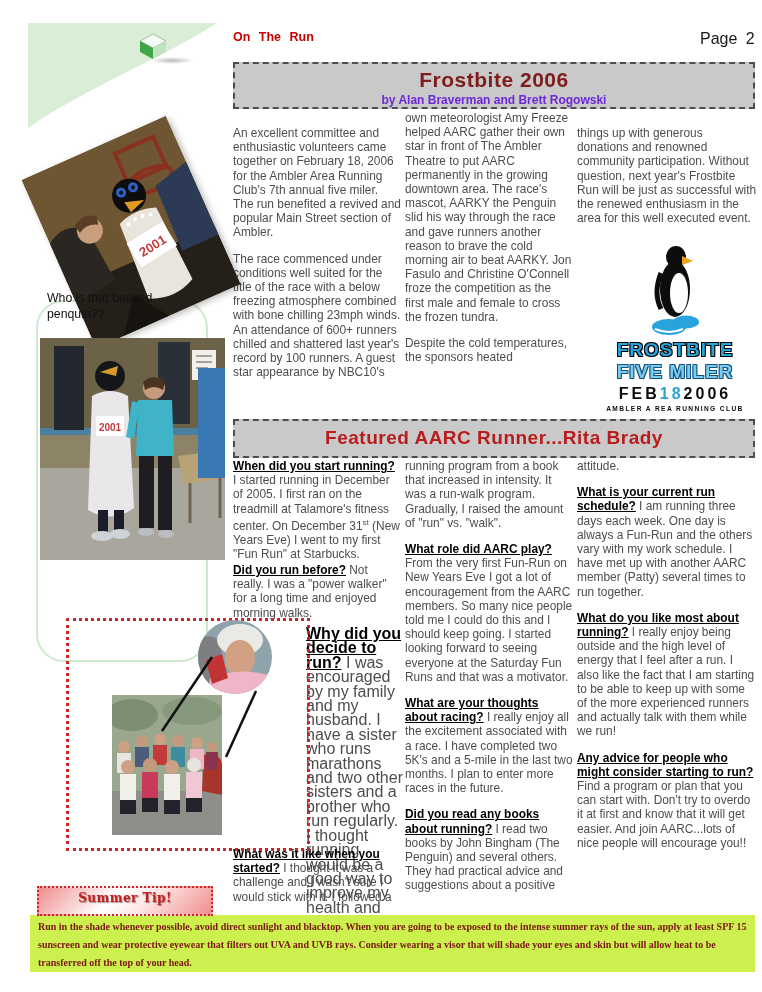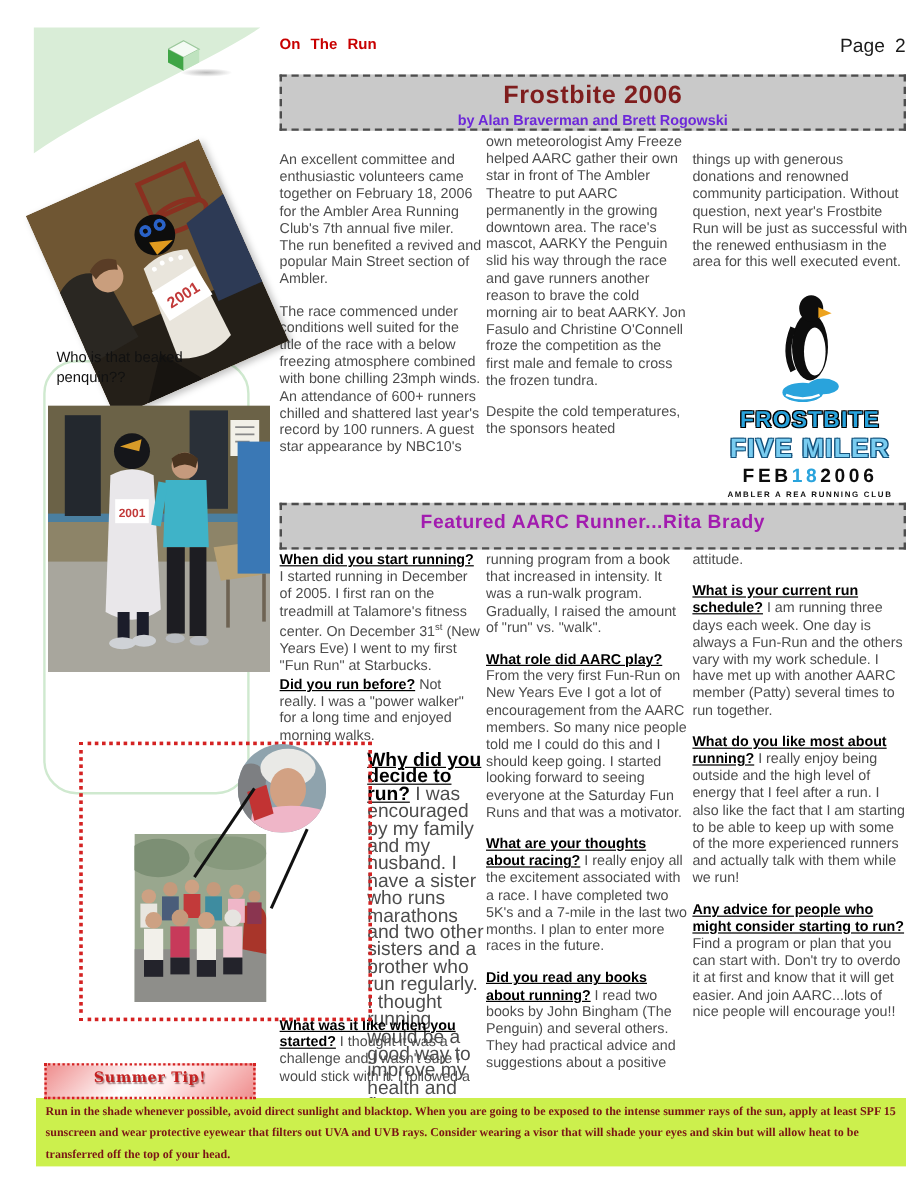--- a/index.html
+++ b/index.html
@@ -10,37 +10,37 @@
   
   .masthead{left:233px;top:30px;font-size:12.5px;font-weight:bold;color:#c80000;word-spacing:5px;}
   .pagenum{left:700px;top:30px;font-size:16px;color:#1a1a1a;word-spacing:4px;}
 
   
   .titlebar{left:233px;width:518px;background:#c9c9c9;border:2px dashed #4d4d4d;text-align:center;}
   .bar1{top:62px;height:43px;}
   .bar2{top:419px;height:35px;}
   .bar-title{font-size:21px;font-weight:bold;color:#7f1d1d;margin-top:4px;letter-spacing:.5px;}
   .bar-byline{font-size:12px;font-weight:bold;color:#6d28d9;margin-top:1px;}
-  .bar-title2{font-size:16px;font-weight:bold;color:#a21caf;margin-top:6px;letter-spacing:.5px;}
+  .bar-title2{font-size:19px;font-weight:bold;color:#b91c1c;margin-top:6px;letter-spacing:.5px;}
 
   
   .col{font-size:11.9px;line-height:14.2px;color:#4d4d4d;}
   .col p{margin:0 0 12px 0;}
   .c1{left:233px;width:168px;}
   .c2{left:405px;width:168px;}
   .c3{left:577px;width:180px;}
   .q{font-weight:bold;color:#000;text-decoration:underline;}
   .a{color:#4d4d4d;}
   sup{font-size:8px;}
 
   
   .logo{left:592px;top:243px;width:166px;text-align:center;line-height:1;}
   .logo-line1{font-size:19px;font-weight:bold;color:#29a3dc;letter-spacing:1px;
     text-shadow:1px 1px 0 #000,-1px -1px 0 #000,1px -1px 0 #000,-1px 1px 0 #000;}
-  .logo-line2{font-size:22px;font-weight:bold;color:#79ccf0;letter-spacing:1px;margin-top:3px;
+  .logo-line2{font-size:19px;font-weight:bold;color:#79ccf0;letter-spacing:1px;margin-top:3px;
     text-shadow:1px 1px 0 #14527c,-1px -1px 0 #14527c,1px -1px 0 #14527c,-1px 1px 0 #14527c;}
   .logo-date{font-size:16px;font-weight:bold;color:#0d0d0d;letter-spacing:3px;margin-top:5px;}
   .logo-date .day{color:#29a3dc;margin-top:28px;}
   .logo-club{font-size:6.6px;font-weight:bold;color:#0d0d0d;letter-spacing:1.4px;margin-top:4px;}
 
   
   .green-frame{left:36px;top:300px;width:168px;height:358px;border:2px solid #cfe9cf;border-radius:28px;z-index:0;}
   .cube-shadow{left:150px;top:57px;width:44px;height:7px;border-radius:50%;
     background:radial-gradient(rgba(130,130,130,.55),rgba(130,130,130,0) 70%);}
 
@@ -250,21 +250,21 @@
   <div class="abs qa3block col">
     <p style="margin:0"><span class="q">Why did you decide to run?</span><span class="a"> I was encouraged by my family and my husband.  I have a sister who runs marathons and two other sisters and a brother who run regularly.  I thought running would be a good way to improve my health and fitness.</span></p>
   </div>
   <div class="abs col c1" style="top:847px;width:172px;">
     <p><span class="q">What was it like when you started?</span><span class="a"> I thought it was a challenge and I wasn't sure I would stick with it.  I followed a</span></p>
   </div>
 
   <div class="abs col c2" style="top:459px;">
     <p>running program from a book that increased in intensity.  It was a run-walk program.  Gradually, I raised the amount of "run" vs. "walk".</p>
     <p><span class="q">What role did AARC play?</span><span class="a"> From the very first Fun-Run on New Years Eve I got a lot of encouragement from the AARC members.  So many nice people told me I could do this and I should keep going.  I started looking forward to seeing everyone at the Saturday Fun Runs and that was a motivator.</span></p>
-    <p><span class="q">What are your thoughts about racing?</span><span class="a"> I really enjoy all the excitement associated with a race.  I have completed two 5K's and a 7-mile in the last two months.  I plan to enter more races in the future.</span></p>
+    <p><span class="q">What are your thoughts about racing?</span><span class="a"> I really enjoy all the excitement associated with a race.  I have completed two 5K's and a 5-mile in the last two months.  I plan to enter more races in the future.</span></p>
     <p><span class="q">Did you read any books about running?</span><span class="a"> I read two books by John Bingham (The Penguin) and several others.  They had practical advice and suggestions about a positive</span></p>
   </div>
 
   <div class="abs col c3" style="top:459px;">
     <p>attitude.</p>
     <p><span class="q">What is your current run schedule?</span><span class="a"> I am running three days each week.  One day is always a Fun-Run and the others vary with my work schedule.  I have met up with another AARC member (Patty) several times to run together.</span></p>
     <p><span class="q">What do you like most about running?</span><span class="a"> I really enjoy being outside and the high level of energy that I feel after a run.  I also like the fact that I am starting to be able to keep up with some of the more experienced runners and actually talk with them while we run!</span></p>
     <p><span class="q">Any advice for people who might consider starting to run?</span><span class="a">  Find a program or plan that you can start with.  Don't try to overdo it at first and know that it will get easier.  And join AARC...lots of nice people will encourage you!!</span></p>
   </div>
 

